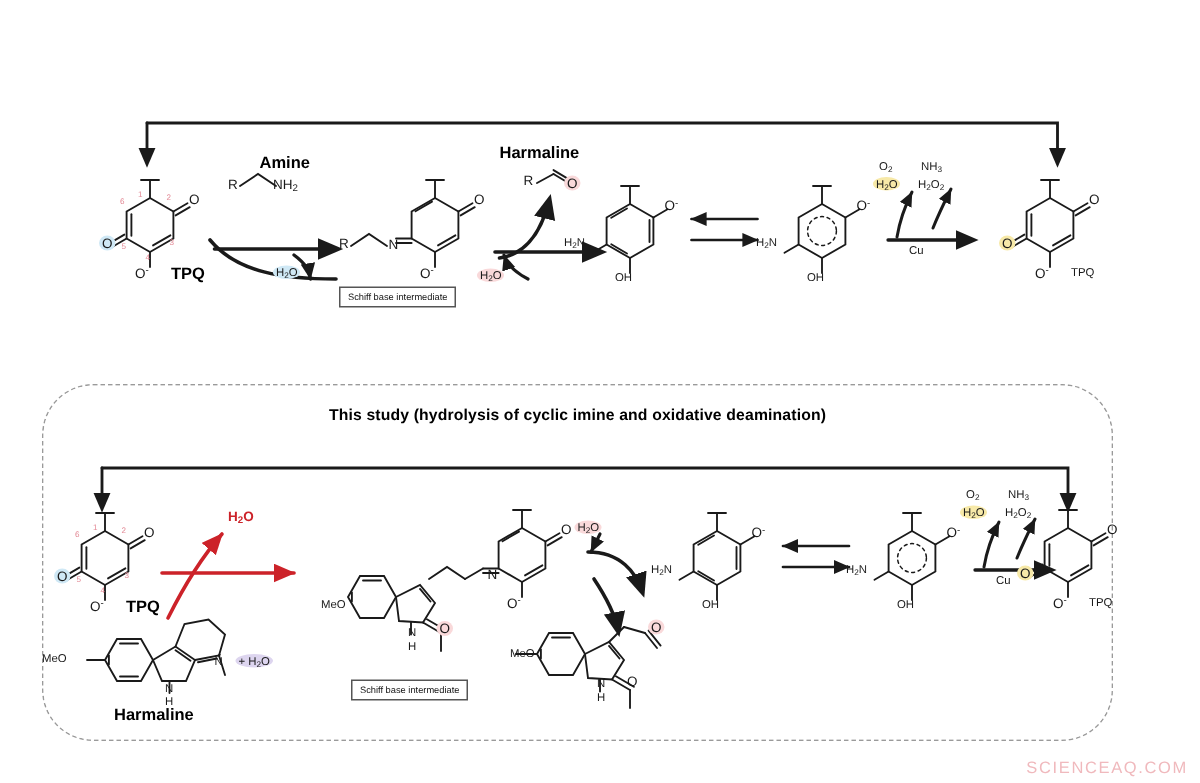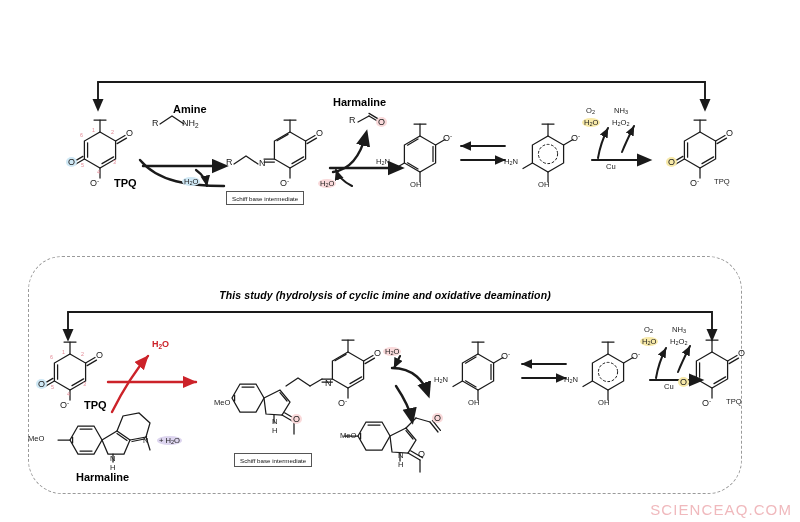--- a/index.html
+++ b/index.html
@@ -26,21 +26,21 @@
   .panel-title {
     position: absolute;
     width: 100%;
     text-align: center;
     font-size: 10.5px;
     font-weight: bold;
     color: #000;
     letter-spacing: 0.1px;
   }
   #title-top { top: 22px; }
-  #title-bottom { top: 32px; font-style: italic; }
+  #title-bottom { top: 14px; }
 
   svg.layer {
     position: absolute;
     left: 0; top: 0;
     width: 800px; height: 522px;
     pointer-events: none;
   }
   .lbl {
     position: absolute;
     font-family: "Liberation Sans", sans-serif;
@@ -63,21 +63,21 @@
     font-family: "Liberation Sans", sans-serif;
   }
   .hl-blue { background: #cfe8f5; border-radius: 50%; padding: 0 2px; }
   .hl-pink { background: #f9d9da; border-radius: 50%; padding: 0 2px; }
   .hl-yellow { background: #f7e9a8; border-radius: 50%; padding: 0 2px; }
   .hl-purple { background: #ddd5ef; border-radius: 50%; padding: 0 2px; }
   .red-txt { color: #cc2229; font-weight: bold; font-size: 9px; }
   #watermark {
     position: absolute;
     right: 8px; bottom: 4px;
-    font-size: 15px;
+    font-size: 11px;
     letter-spacing: 1.1px;
     color: #f0b9bd;
     font-family: "Liberation Sans", sans-serif;
   }
   sub { font-size: 0.72em; vertical-align: -0.25em; }
   sup { font-size: 0.72em; vertical-align: 0.45em; }
 </style>
 </head>
 <body>
 

